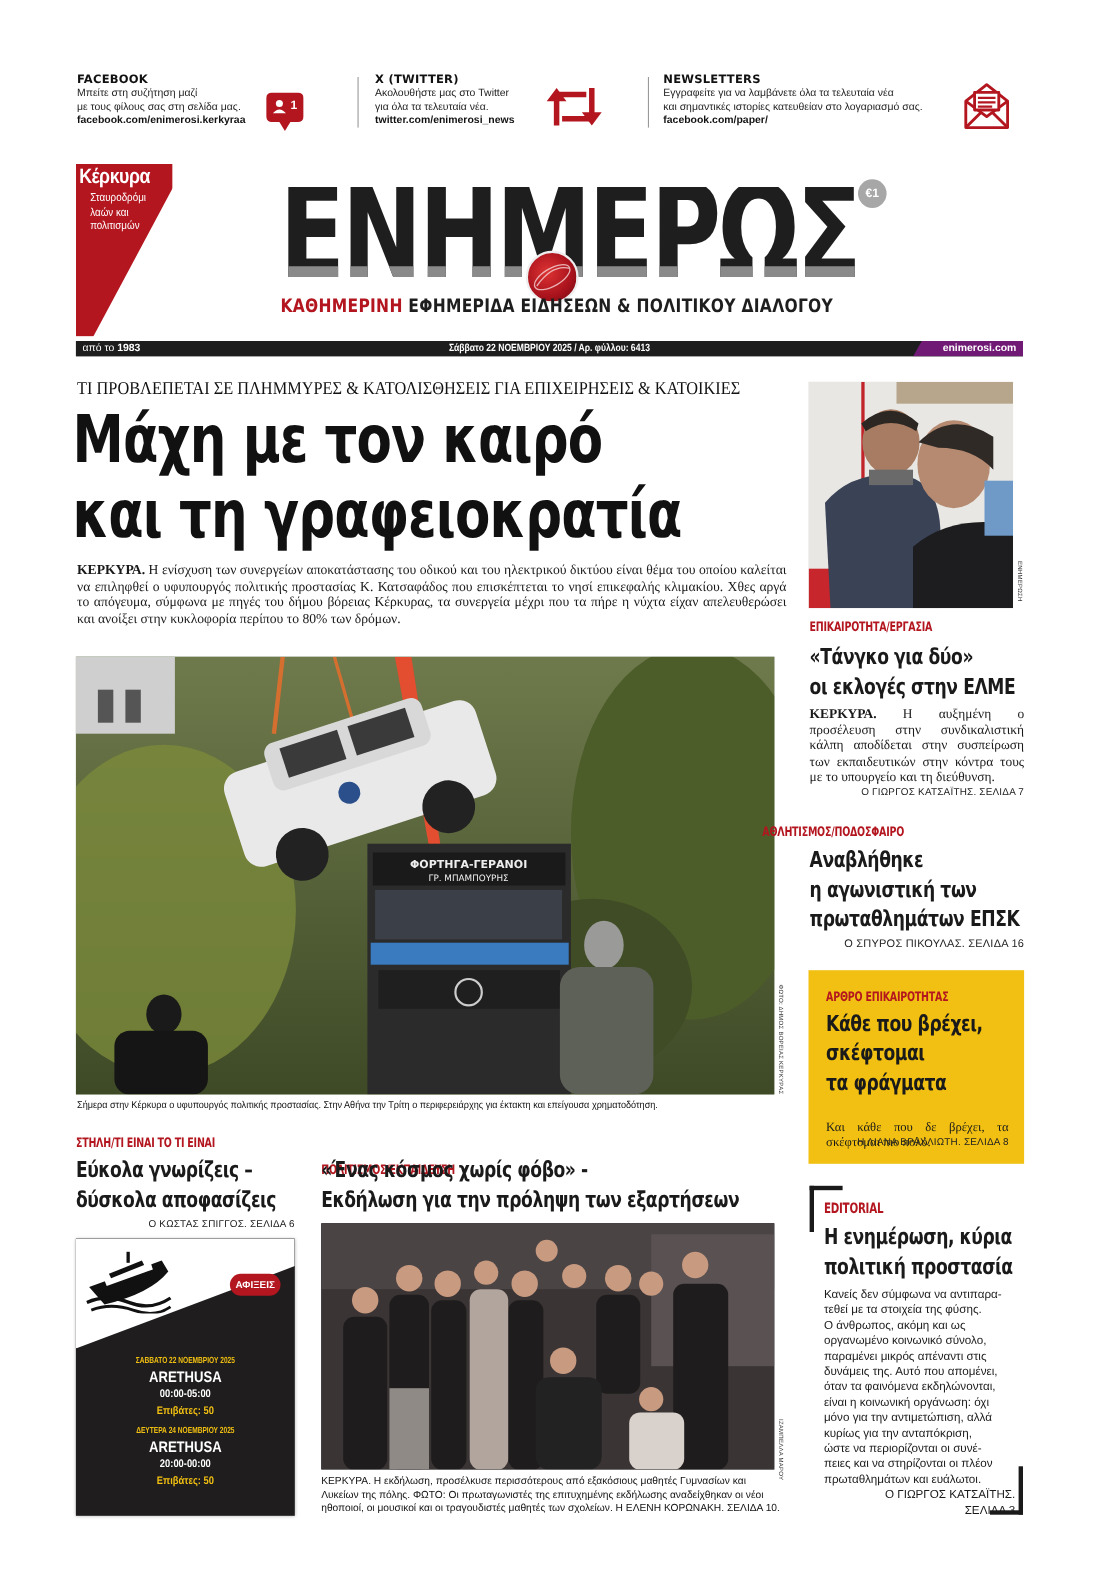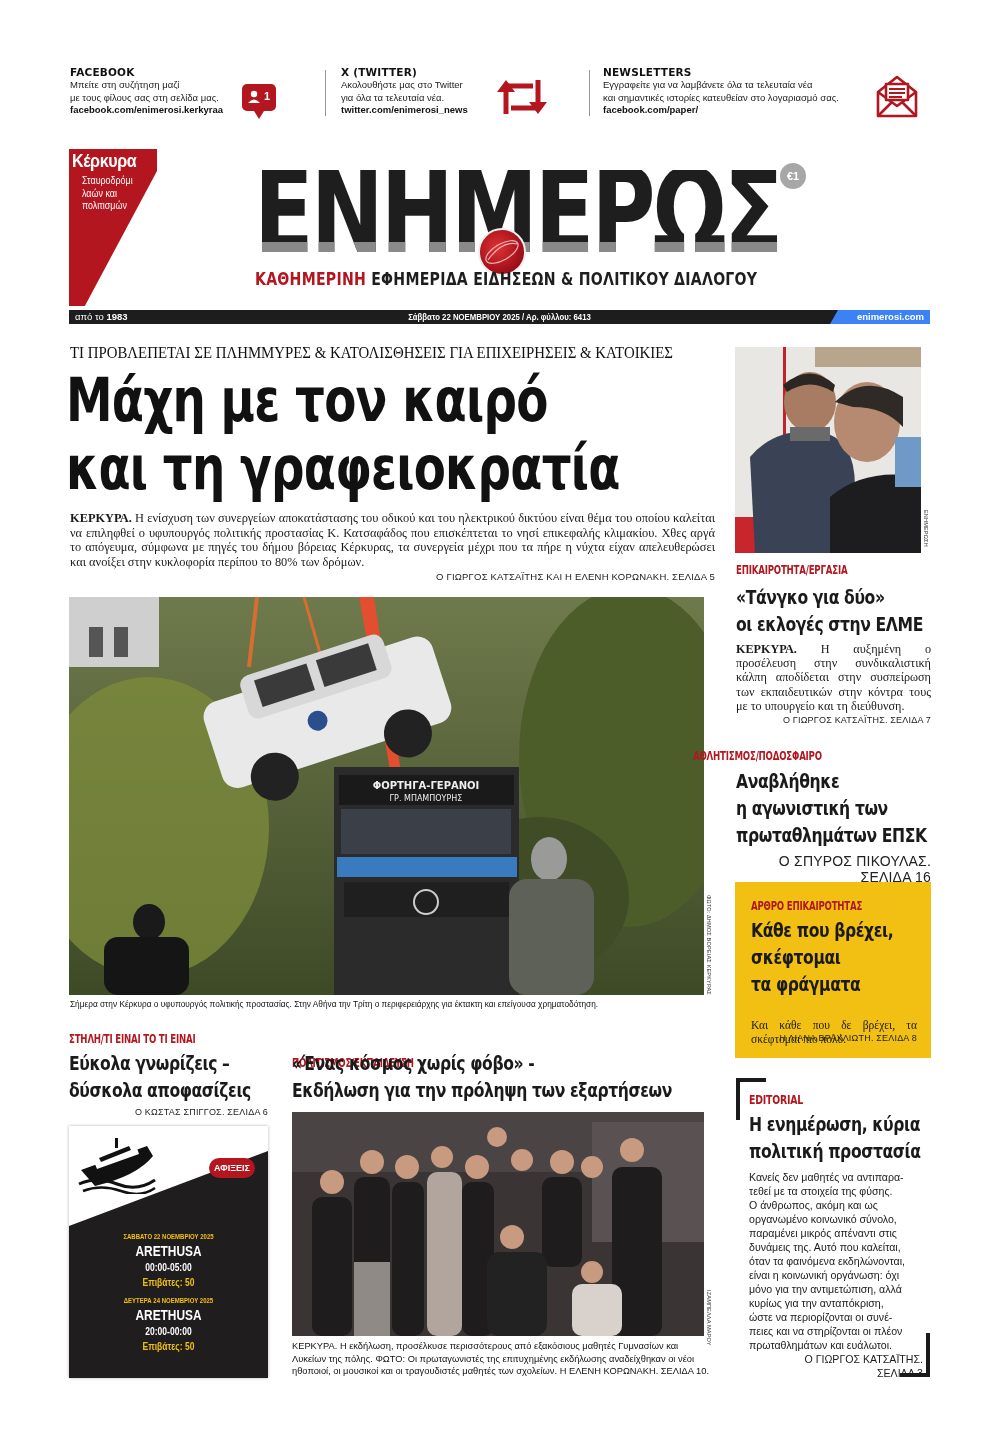--- a/index.html
+++ b/index.html
@@ -27,21 +27,21 @@
   .logo-globe { position: absolute; left: 478px; top: 228px; width: 48px; height: 48px; border-radius: 50%; background: radial-gradient(circle at 40% 40%, #d33 0%, #a8121c 60%, #6b0a10 100%); border: 2px solid #eee; }
   .price-badge { position: absolute; left: 780px; top: 163px; width: 26px; height: 26px; border-radius: 50%; background: #a7a7a7; color: #fff; font-size: 11px; font-weight: bold; text-align: center; line-height: 26px; }
   .tagline { position: absolute; left: 255px; top: 269px; font-family: "DejaVu Sans", sans-serif; font-size: 17px; font-weight: bold; letter-spacing: 0.3px; white-space: nowrap; transform: scaleX(0.83); transform-origin: left; }
   .tagline .red { color: #b3161f; }
   .tagline .dark { color: #1e1e1e; }
 
   .datebar { position: absolute; left: 69px; top: 310px; width: 861px; height: 14px; background: #1d1d1d; color: #fff; font-size: 9.5px; }
   .datebar .since { position: absolute; left: 6px; top: 1px; }
   .datebar .since b { font-weight: bold; }
   .datebar .date { position: absolute; left: 0; width: 100%; top: 1px; text-align: center; font-weight: bold; transform: scaleX(0.82); }
-  .datebar .site { position: absolute; right: 0; top: 0; height: 14px; width: 100px; background: #3b82f6; font-weight: bold; text-align: right; padding-right: 6px; line-height: 14px; clip-path: polygon(8% 0, 100% 0, 100% 100%, 0 100%); }
+  .datebar .site { position: absolute; right: 0; top: 0; height: 14px; width: 100px; background: #701a75; font-weight: bold; text-align: right; padding-right: 6px; line-height: 14px; clip-path: polygon(8% 0, 100% 0, 100% 100%, 0 100%); }
 
   
   .kicker { position: absolute; left: 70px; top: 343px; font-family: "Liberation Serif", serif; font-size: 16.5px; color: #111; white-space: nowrap; transform: scaleX(0.9); transform-origin: left; }
   .headline { position: absolute; left: 66px; font-family: "DejaVu Sans", sans-serif; font-weight: bold; font-size: 60px; color: #111; white-space: nowrap; letter-spacing: -1px; transform: scaleX(0.78); transform-origin: left; line-height: 1; }
   .lead-body { position: absolute; left: 70px; top: 511px; width: 645px; font-family: "Liberation Serif", serif; font-size: 12.4px; line-height: 14.6px; text-align: justify; color: #1a1a1a; }
   .lead-body b { font-weight: bold; }
   .byline { font-family: "Liberation Sans", sans-serif; font-size: 9.5px; color: #222; text-align: right; letter-spacing: 0.2px; }
 
   .photo { position: absolute; overflow: hidden; }
   .credit-v { position: absolute; font-size: 5.5px; color: #333; writing-mode: vertical-rl; white-space: nowrap; letter-spacing: 0.2px; }
@@ -168,21 +168,20 @@
   <div class="site">enimerosi.com</div>
 </div>
 
 <div class="kicker">ΤΙ ΠΡΟΒΛΕΠΕΤΑΙ ΣΕ ΠΛΗΜΜΥΡΕΣ &amp; ΚΑΤΟΛΙΣΘΗΣΕΙΣ ΓΙΑ ΕΠΙΧΕΙΡΗΣΕΙΣ &amp; ΚΑΤΟΙΚΙΕΣ</div>
 <div class="headline" style="top:370px;">Μάχη με τον καιρό</div>
 <div class="headline" style="top:438px;">και τη γραφειοκρατία</div>
 
 <div class="lead-body">
   <b>ΚΕΡΚΥΡΑ.</b>
   <span>Η ενίσχυση των συνεργείων αποκατάστασης του οδικού και του ηλεκτρικού δικτύου είναι θέμα του οποίου καλείται να επιληφθεί ο υφυπουργός πολιτικής προστασίας Κ. Κατσαφάδος που επισκέπτεται το νησί επικεφαλής κλιμακίου. Χθες αργά το απόγευμα, σύμφωνα με πηγές του δήμου βόρειας Κέρκυρας, τα συνεργεία μέχρι που τα πήρε η νύχτα είχαν απελευθερώσει και ανοίξει στην κυκλοφορία περίπου το 80% των δρόμων.</span>
-  <div class="byline" style="margin-top:1px;">Ο ΓΙΩΡΓΟΣ ΚΑΤΣΑΪΤΗΣ ΚΑΙ Η ΕΛΕΝΗ ΚΟΡΩΝΑΚΗ. ΣΕΛΙΔΑ 5</div>
 </div>
 
 <div class="photo" style="left:69px; top:597px; width:635px; height:398px; background:#4a5a33;">
   <svg width="635" height="398" viewBox="0 0 635 398">
     <defs>
       <linearGradient id="sky" x1="0" y1="0" x2="0" y2="1">
         <stop offset="0" stop-color="#6f7a4c"></stop>
           <stop offset="1" stop-color="#3e4a26"></stop>
       </linearGradient>
     </defs>
@@ -256,46 +255,46 @@
   <span>Η αυξημένη ο προσέλευση στην συνδικαλιστική κάλπη αποδίδεται στην συσπείρωση των εκπαιδευτικών στην κόντρα τους με το υπουργείο και τη διεύθυνση.</span>
   <div class="byline" style="font-size:9px;">Ο ΓΙΩΡΓΟΣ ΚΑΤΣΑΪΤΗΣ. ΣΕΛΙΔΑ 7</div>
 </div>
 
 <div class="abs" style="left:693px; top:749px;">
   <div class="section-label">ΑΘΛΗΤΙΣΜΟΣ/ΠΟΔΟΣΦΑΙΡΟ</div>
 </div>
 <div class="side-head abs" style="left:736px; top:769px; font-size:20px;">Αναβλήθηκε</div>
 <div class="side-head abs" style="left:736px; top:796px; font-size:20px;">η αγωνιστική των</div>
 <div class="side-head abs" style="left:736px; top:823px; font-size:20px;">πρωταθλημάτων ΕΠΣΚ</div>
-<div class="byline abs" style="left:736px; top:853px; width:195px; font-size:14px;">Ο ΣΠΥΡΟΣ ΠΙΚΟΥΛΑΣ. ΣΕΛΙΔΑ 16</div>
+<div class="byline abs" style="left:736px; top:853px; width:195px; font-size:10px;">Ο ΣΠΥΡΟΣ ΠΙΚΟΥΛΑΣ. ΣΕΛΙΔΑ 16</div>
 
 <div class="yellow-box">
   <div class="abs" style="left:16px; top:17px;">
     <div class="section-label">ΑΡΘΡΟ ΕΠΙΚΑΙΡΟΤΗΤΑΣ</div>
   </div>
   <div class="side-head abs" style="left:16px; top:36px; font-size:20px;">Κάθε που βρέχει,</div>
   <div class="side-head abs" style="left:16px; top:63px; font-size:20px;">σκέφτομαι</div>
   <div class="side-head abs" style="left:16px; top:90px; font-size:20px;">τα φράγματα</div>
   <div class="side-body abs" style="left:16px; top:136px; width:166px; font-size:11.5px; line-height:14px;">Και κάθε που δε βρέχει, τα σκέφτομαι πιο πολύ.</div>
   <div class="byline abs" style="left:16px; top:151px; width:166px; font-size:9px;">Η ΛΙΑΝΑ ΒΡΑΧΛΙΩΤΗ. ΣΕΛΙΔΑ 8</div>
 </div>
 
 <div class="bracket-tl"></div>
 <div class="abs" style="left:749px; top:1092px;">
   <div class="section-label" style="font-size:13px;">EDITORIAL</div>
 </div>
 <div class="side-head abs" style="left:749px; top:1112px; font-size:20px;">Η ενημέρωση, κύρια</div>
 <div class="side-head abs" style="left:749px; top:1139px; font-size:20px;">πολιτική προστασία</div>
 <div class="editorial-body abs" style="left:749px; top:1170px; width:180px;">
-  <div>Κανείς δεν μαθητές να αντιπαρα-</div>
+  <div>Κανείς δεν σύμφωνα να αντιπαρα-</div>
   <div>τεθεί με τα στοιχεία της φύσης.</div>
   <div>Ο άνθρωπος, ακόμη και ως</div>
   <div>οργανωμένο κοινωνικό σύνολο,</div>
   <div>παραμένει μικρός απέναντι στις</div>
-  <div>δυνάμεις της. Αυτό που καλείται,</div>
+  <div>δυνάμεις της. Αυτό που απομένει,</div>
   <div>όταν τα φαινόμενα εκδηλώνονται,</div>
   <div>είναι η κοινωνική οργάνωση: όχι</div>
   <div>μόνο για την αντιμετώπιση, αλλά</div>
   <div>κυρίως για την ανταπόκριση,</div>
   <div>ώστε να περιορίζονται οι συνέ-</div>
   <div>πειες και να στηρίζονται οι πλέον</div>
   <div>πρωταθλημάτων και ευάλωτοι.</div>
   <div style="text-align:right; padding-right:6px;">Ο ΓΙΩΡΓΟΣ ΚΑΤΣΑΪΤΗΣ.</div>
   <div style="text-align:right; padding-right:6px;">ΣΕΛΙΔΑ 3</div>
 </div>

